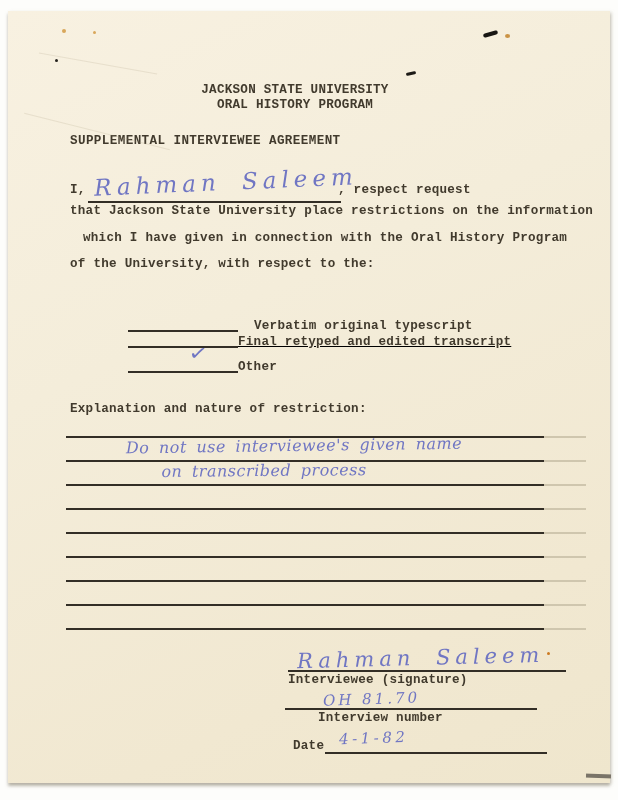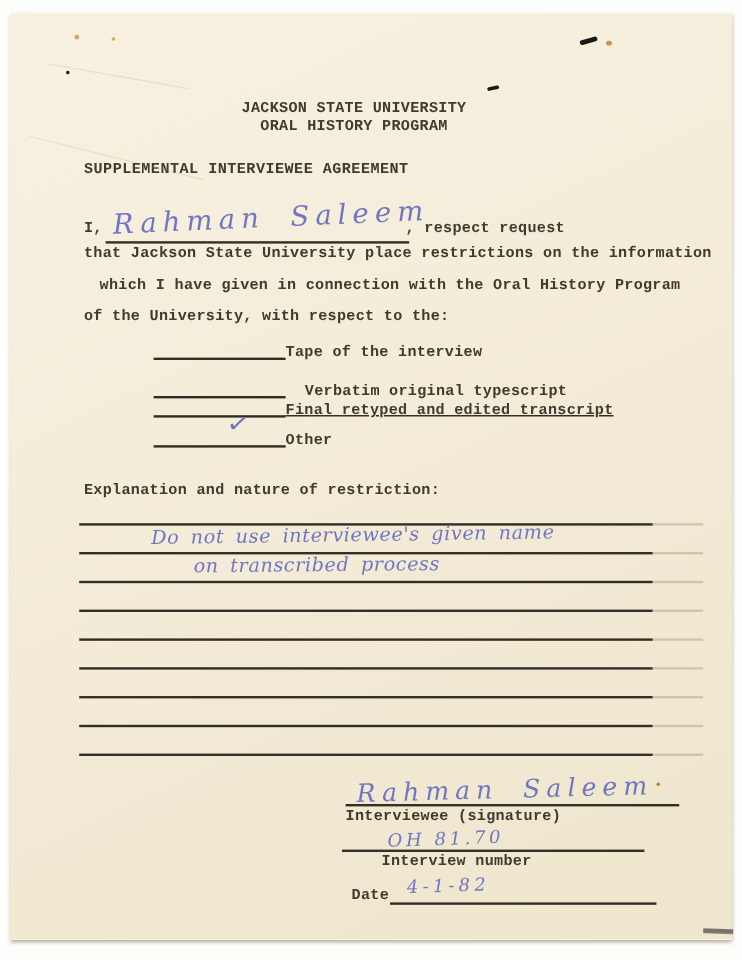--- a/index.html
+++ b/index.html
@@ -82,24 +82,20 @@
 
     <div class="typed" style="left:62px;top:173px;">I,</div>
     <div class="hw hw-name">Rahman Saleem</div>
     <div class="name-underline"></div>
     <div class="typed" style="left:330px;top:173px;">, respect request</div>
 
     <div class="typed" style="left:62px;top:194px;">that Jackson State University place restrictions on the information</div>
     <div class="typed" style="left:62px;top:221px;margin-left:13px;">which I have given in connection with the Oral History Program</div>
     <div class="typed" style="left:62px;top:247px;">of the University, with respect to the:</div>
 
-    <div class="opt-row" style="top:272px;">
-      <span class="opt-line"></span>
-      <span class="opt-label">Tape of the interview</span>
-    </div>
     <div class="opt-row" style="top:304px;gap:16px;">
       <span class="opt-line"></span>
       <span class="opt-label">Verbatim original typescript</span>
     </div>
     <div class="opt-row" style="top:320px;text-decoration:underline;">
       <span class="opt-line"></span>
       <span class="opt-label">Final retyped and edited transcript</span>
     </div>
     <div class="opt-row" style="top:345px;">
       <span class="opt-line"></span>

